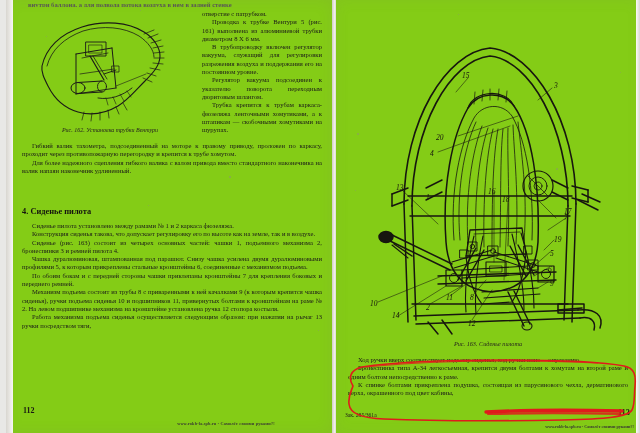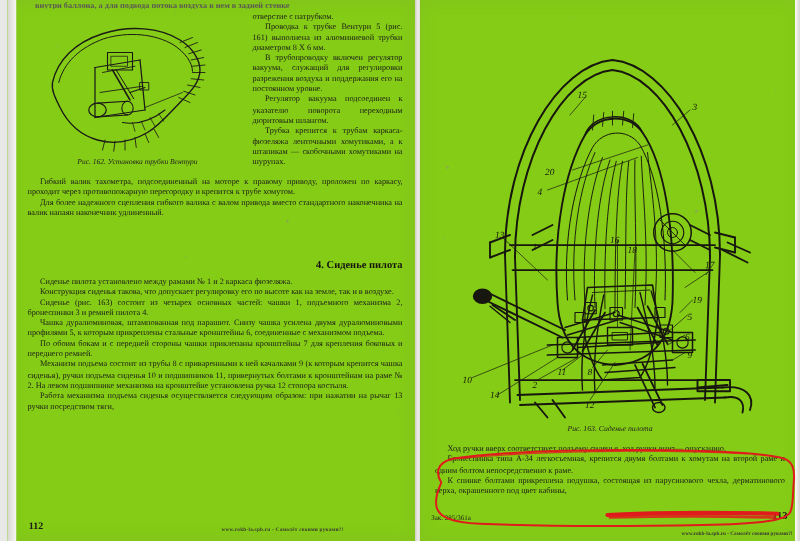--- a/index.html
+++ b/index.html
@@ -77,31 +77,30 @@
     font-family: "Liberation Serif", serif; text-align: center;
   }
   .l-col-r {
     position: absolute; left: 196px; top: 10px; width: 120px;
   }
   .l-wide {
     position: absolute; left: 16px; top: 142px; width: 300px;
   }
   .l-head {
     position: absolute; left: 16px; top: 207px; width: 300px;
-    text-align: right; font-weight: bold; font-size: 8.4px;
+    text-align: left; font-weight: bold; font-size: 8.4px;
     font-family: "Liberation Serif", serif; color: #15140f;
   }
   .l-body {
     position: absolute; left: 16px; top: 222px; width: 300px;
   }
   .l-pageno {
     position: absolute; left: 17px; top: 406px;
     font-size: 8px; font-weight: bold; color: #1a1915;
     font-family: "Liberation Serif", serif;
-    margin-top: 10px;
   }
   .l-footer {
     position: absolute; left: 120px; top: 421px; width: 200px;
     font-size: 4.2px; color: #3a3933; letter-spacing: .2px;
     font-family: "Liberation Serif", serif; text-align: center;
     font-weight: bold;
   }
 
   
   .r-fig {

